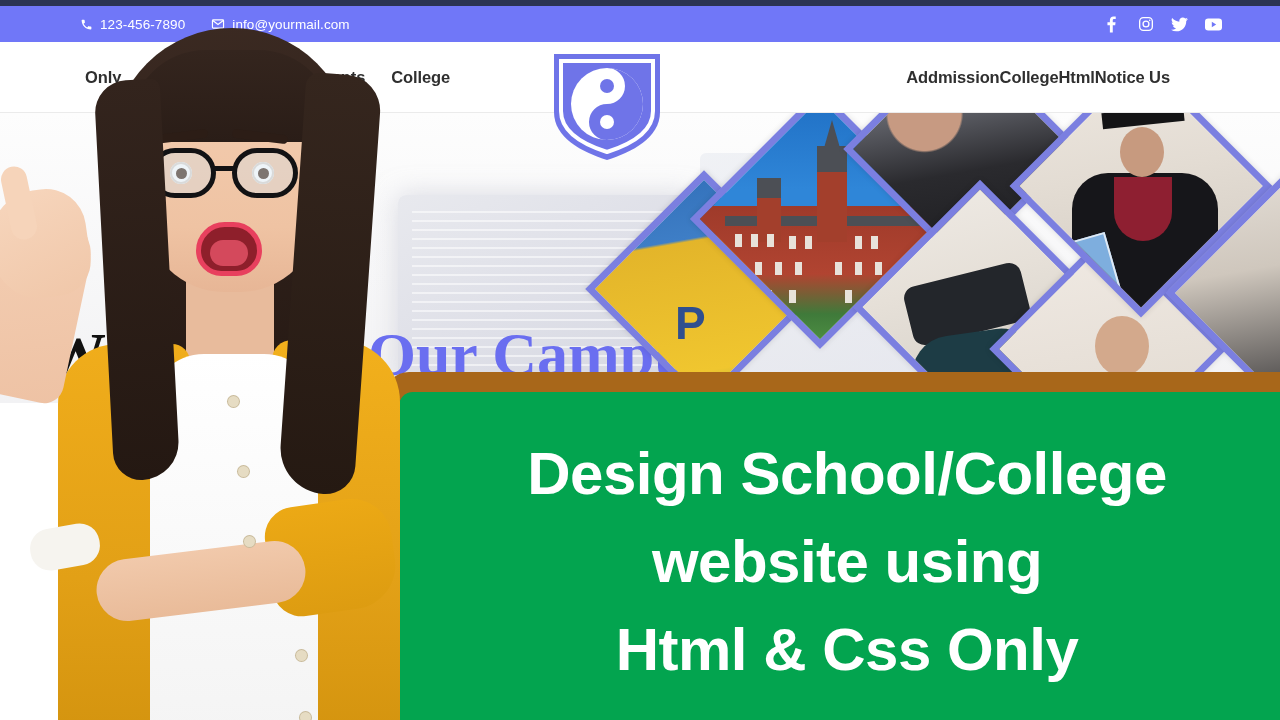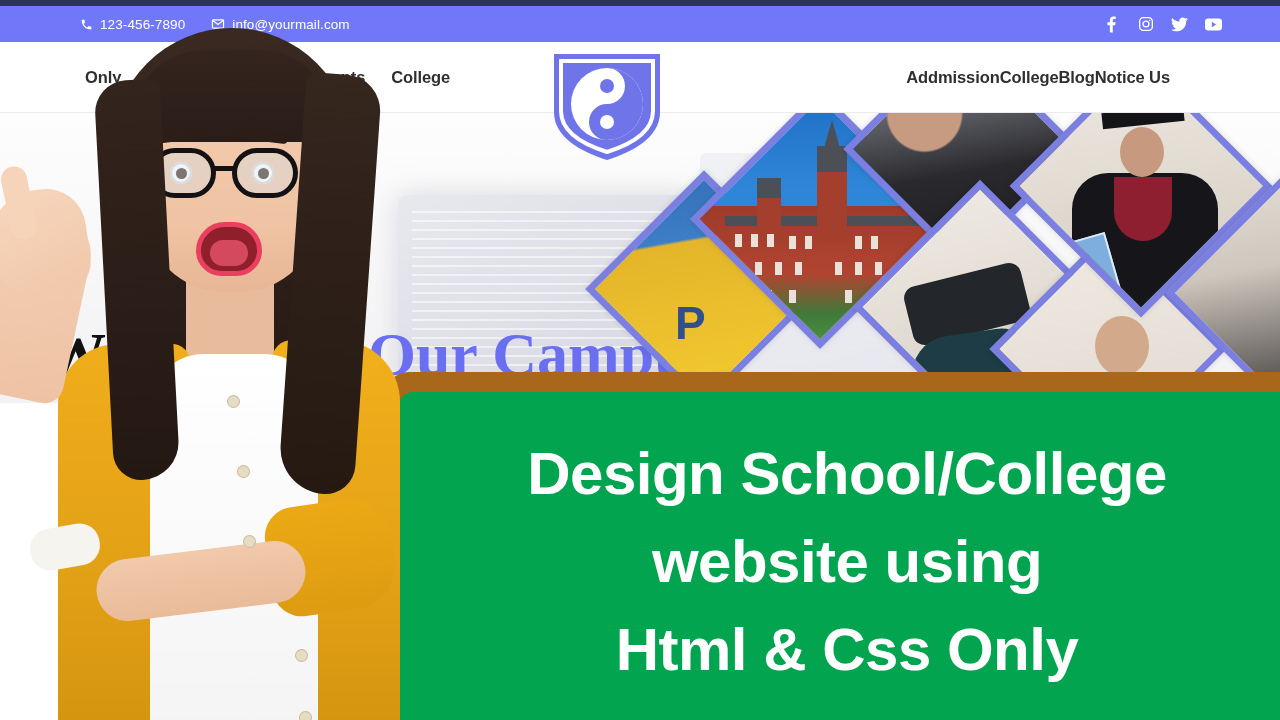--- a/index.html
+++ b/index.html
@@ -405,21 +405,21 @@
       <a class="nav-link">Only</a>
       <a class="nav-link">About</a>
       <a class="nav-link">Courses</a>
       <a class="nav-link">Events</a>
       <a class="nav-link">College</a>
     </div>
     <div class="nav-spacer-logo"></div>
     <div class="nav-right">
       <a class="nav-link">Addmission</a>
       <a class="nav-link">College</a>
-      <a class="nav-link">Blog</a>
+      <a class="nav-link">Html</a>
       <a class="nav-link">Notice Us</a>
     </div>
   </nav>
 
   <a class="logo">
     <svg viewBox="0 0 130 118">
       <path d="M12 8 H118 V66 C118 92 90 106 65 114 C40 106 12 92 12 66 Z" fill="#6f74e8"></path>
       <path d="M19 15 H111 V65 C111 87 87 99 65 106 C43 99 19 87 19 65 Z" fill="none" stroke="#ffffff" stroke-width="4"></path>
       <circle cx="65" cy="58" r="36" fill="#ffffff"></circle>
       <path d="M65 22 a36 36 0 0 1 0 72 a18 18 0 0 1 0 -36 a18 18 0 0 0 0 -36 z" fill="#6f74e8"></path>

